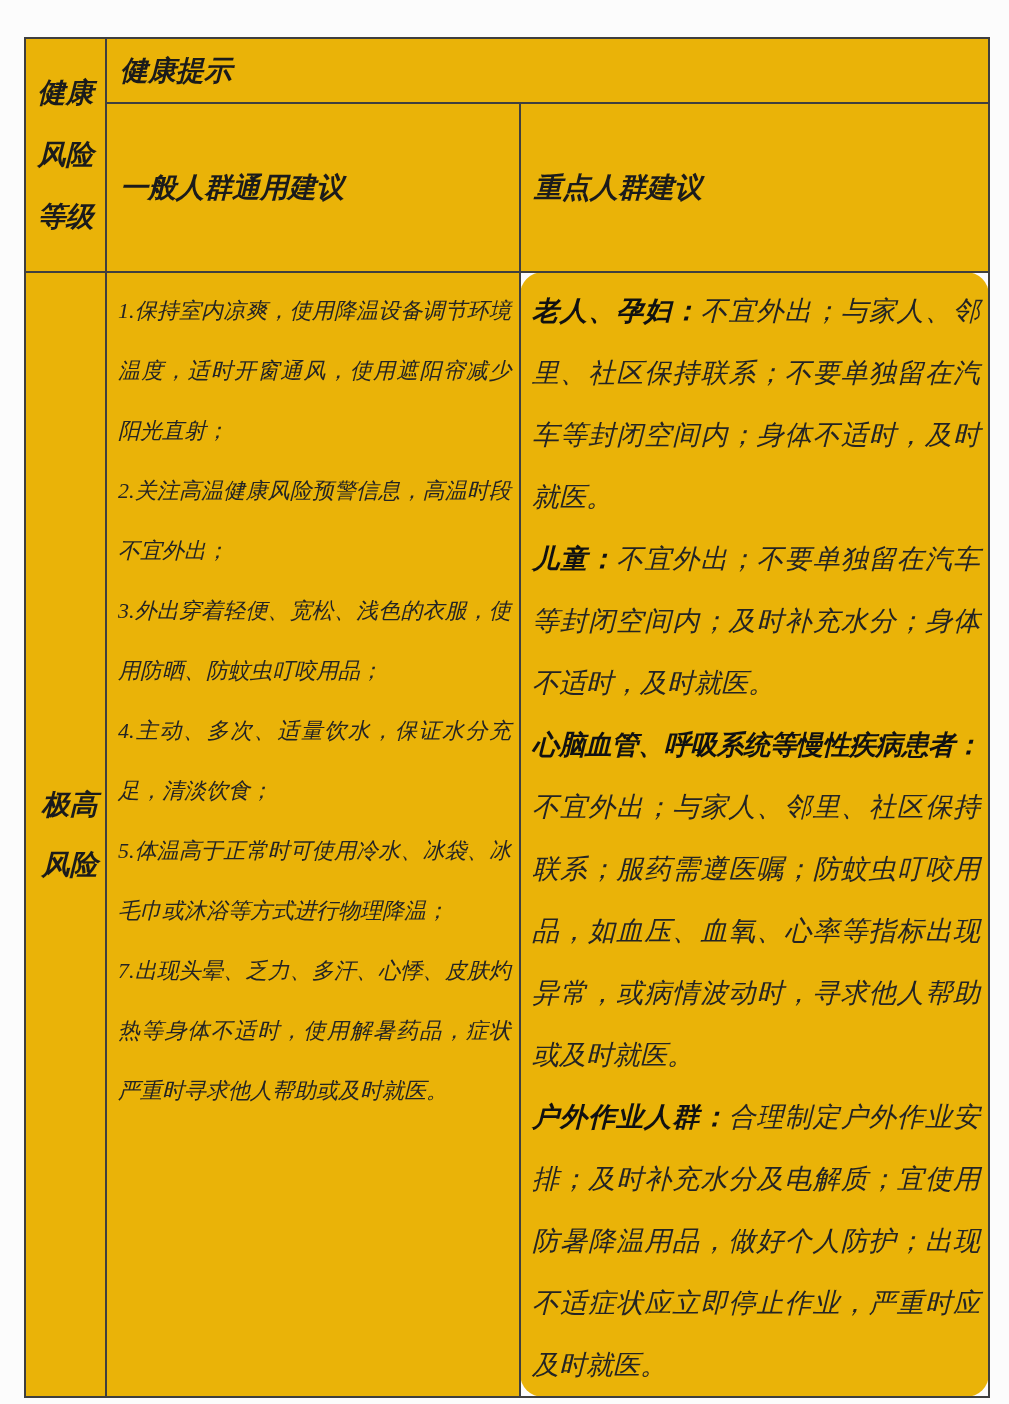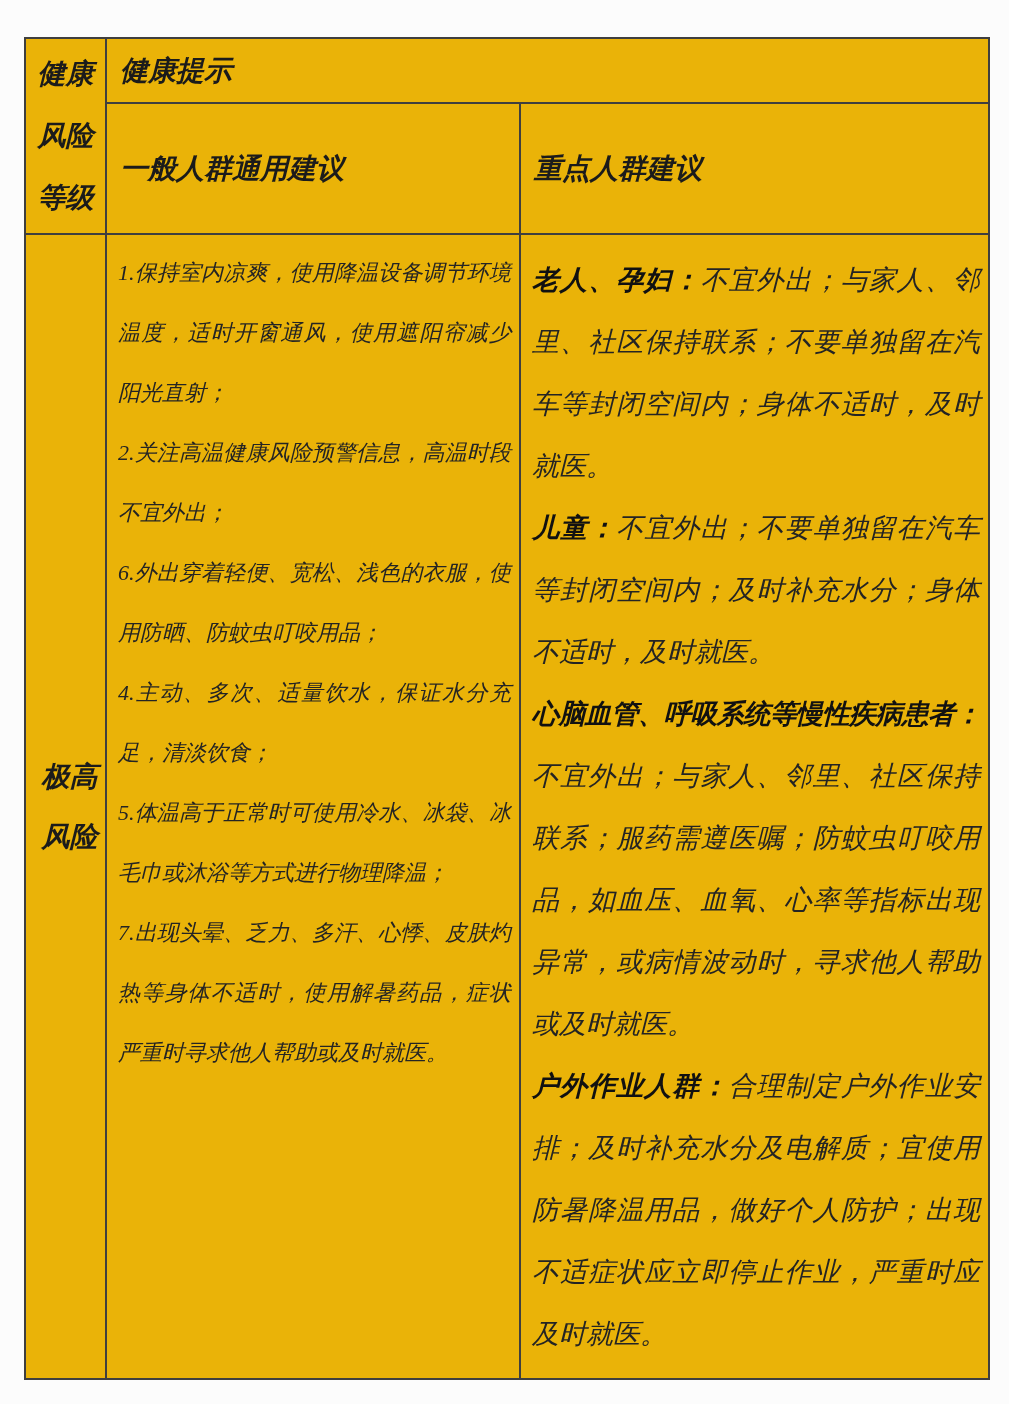--- a/index.html
+++ b/index.html
@@ -56,21 +56,22 @@
     padding:8px 8px 0 11px;
   }
   .c-general p{
     margin:0;
     font-size:22px;
     line-height:60px;
     text-align:justify;
     text-justify:inter-ideograph;
   }
   .c-key{
-    padding:14px 8px 0 11px;
+    padding:7px 8px 0 11px;
+    border-radius:23px;
   }
   .c-key p{
     margin:0;
     font-size:27px;
     line-height:62px;
     text-align:justify;
     text-justify:inter-ideograph;
   }
   .glabel{
     font-family:"Liberation Sans","DejaVu Sans",sans-serif;
@@ -93,37 +94,37 @@
       <tr style="height:65px">
         <td rowspan="2" class="hd c-risk-head">
           <div class="vline">健康</div>
           <div class="vline">风险</div>
           <div class="vline">等级</div>
         </td>
         <td colspan="2" class="hd c-tips-head">
           <span>健康提示</span>
         </td>
       </tr>
-      <tr style="height:131px">
+      <tr style="height:169px">
         <td class="hd c-sub-head">
           <span>一般人群通用建议</span>
         </td>
         <td class="hd c-sub-head">
           <span>重点人群建议</span>
         </td>
       </tr>
       <tr>
         <td class="hd c-risk-level">
           <div class="vline">极高</div>
           <div class="vline">风险</div>
         </td>
         <td class="c-general">
           <p>1.保持室内凉爽，使用降温设备调节环境温度，适时开窗通风，使用遮阳帘减少阳光直射；</p>
           <p>2.关注高温健康风险预警信息，高温时段不宜外出；</p>
-          <p>6.外出穿着轻便、宽松、浅色的衣服，使用防晒、防蚊虫叮咬用品；</p>
+          <p>3.外出穿着轻便、宽松、浅色的衣服，使用防晒、防蚊虫叮咬用品；</p>
           <p>4.主动、多次、适量饮水，保证水分充足，清淡饮食；</p>
           <p>5.体温高于正常时可使用冷水、冰袋、冰毛巾或沐浴等方式进行物理降温；</p>
           <p>7.出现头晕、乏力、多汗、心悸、皮肤灼热等身体不适时，使用解暑药品，症状严重时寻求他人帮助或及时就医。</p>
         </td>
         <td class="c-key">
           <p><span class="glabel">老人、孕妇：</span><span>不宜外出；与家人、邻里、社区保持联系；不要单独留在汽车等封闭空间内；身体不适时，及时就医。</span></p>
           <p><span class="glabel">儿童：</span><span>不宜外出；不要单独留在汽车等封闭空间内；及时补充水分；身体不适时，及时就医。</span></p>
           <p><span class="glabel tight">心脑血管、呼吸系统等慢性疾病患者：</span><span>不宜外出；与家人、邻里、社区保持联系；服药需遵医嘱；防蚊虫叮咬用品，如血压、血氧、心率等指标出现异常，或病情波动时，寻求他人帮助或及时就医。</span></p>
           <p><span class="glabel">户外作业人群：</span><span>合理制定户外作业安排；及时补充水分及电解质；宜使用防暑降温用品，做好个人防护；出现不适症状应立即停止作业，严重时应及时就医。</span></p>
         </td>

